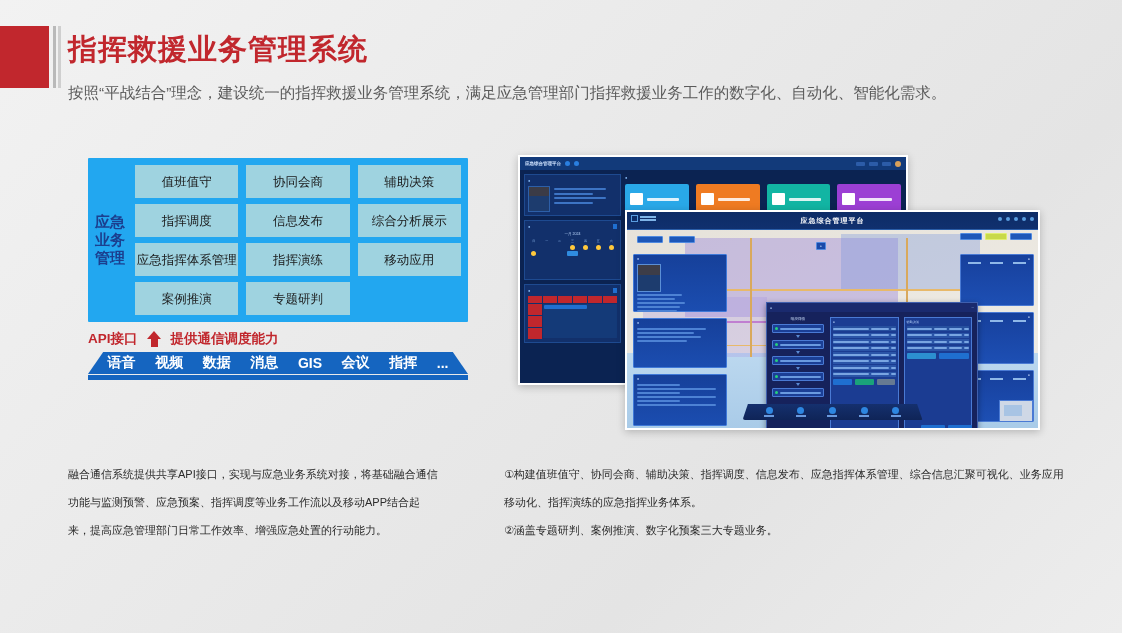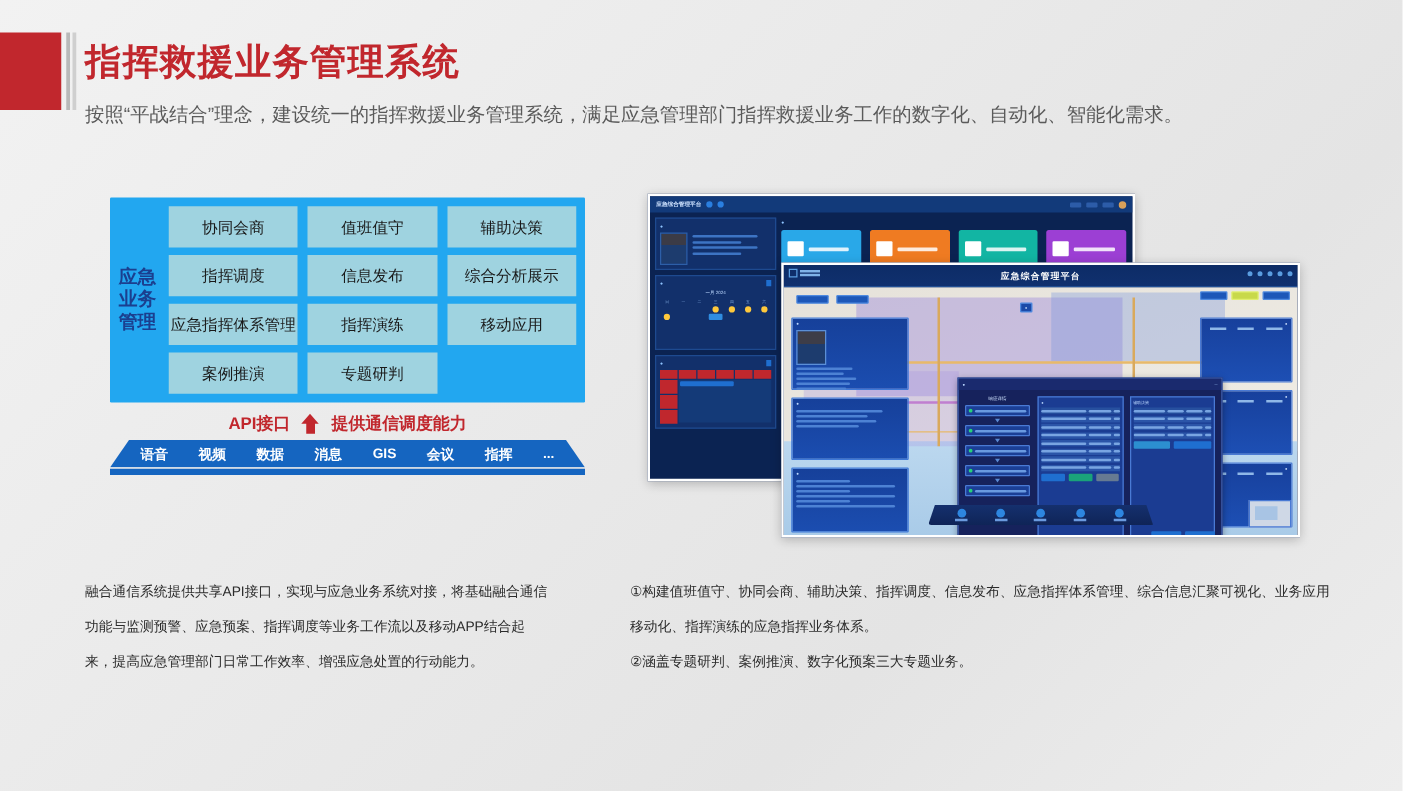--- a/index.html
+++ b/index.html
@@ -38,42 +38,42 @@
     line-height:1.22; letter-spacing:0;
   }
   .biz-grid { flex:1; display:grid; grid-template-columns:repeat(3,1fr); gap:6px 8px; }
   .biz-cell {
     background:#9fd3e0; color:#1a1a1a; font-size:12.5px; text-align:center;
     display:flex; align-items:center; justify-content:center;
     height:33px; line-height:1.12; padding:1px;
   }
 
   .api-row {
-    margin-top:6px; display:flex; align-items:center; justify-content:center; gap:9px;
+    margin-top:6px; display:flex; align-items:center; gap:9px;
     height:22px;
   }
   .api-txt { color:#c1272d; font-weight:bold; font-size:13.5px; }
   .api-arrow { width:15px; height:16px; position:relative; }
   .api-arrow:before {
     content:""; position:absolute; left:4px; top:6px; width:7px; height:10px; background:#c1272d;
   }
   .api-arrow:after {
     content:""; position:absolute; left:0; top:0; width:0; height:0;
     border-left:7.5px solid transparent; border-right:7.5px solid transparent;
     border-bottom:8px solid #c1272d;
   }
 
   .trap-wrap { margin-top:2px; position:relative; height:22px; }
   .trap {
     position:absolute; left:0; top:0; width:100%; height:22px;
     background:#1565c0;
     clip-path: polygon(4% 0, 96% 0, 100% 100%, 0% 100%);
     display:flex; align-items:center; justify-content:space-evenly;
   }
-  .trap span { color:#fff; font-size:11px; font-weight:bold; }
+  .trap span { color:#fff; font-size:14px; font-weight:bold; }
   .fusion-bar {
     margin-top:2px; background:#1565c0; border:1px solid #7fb0e0;
     height:21px; display:flex; align-items:center; justify-content:center;
     color:#fff; font-size:12px; font-weight:bold;
   }
   .fusion-under { height:5px; background:#1565c0; margin-top:1px; }
 
   
   .para {
     position:absolute; font-size:11px; color:#2b2b2b; line-height:28px;
@@ -248,22 +248,22 @@
 <div class="hdr-bar1"></div>
 <div class="hdr-bar2"></div>
 <div class="hdr-title">指挥救援业务管理系统</div>
 <div class="hdr-sub">按照“平战结合”理念，建设统一的指挥救援业务管理系统，满足应急管理部门指挥救援业务工作的数字化、自动化、智能化需求。</div>
 
 <div class="diagram">
 
   <div class="biz-box">
     <div class="biz-label">应急业务管理</div>
     <div class="biz-grid">
+      <div class="biz-cell">值班值守</div>
       <div class="biz-cell">协同会商</div>
-      <div class="biz-cell">值班值守</div>
       <div class="biz-cell">辅助决策</div>
       <div class="biz-cell">指挥调度</div>
       <div class="biz-cell">信息发布</div>
       <div class="biz-cell">综合分析展示</div>
       <div class="biz-cell">应急指挥体系管理</div>
       <div class="biz-cell">指挥演练</div>
       <div class="biz-cell">移动应用</div>
       <div class="biz-cell">案例推演</div>
       <div class="biz-cell">专题研判</div>
     </div>

